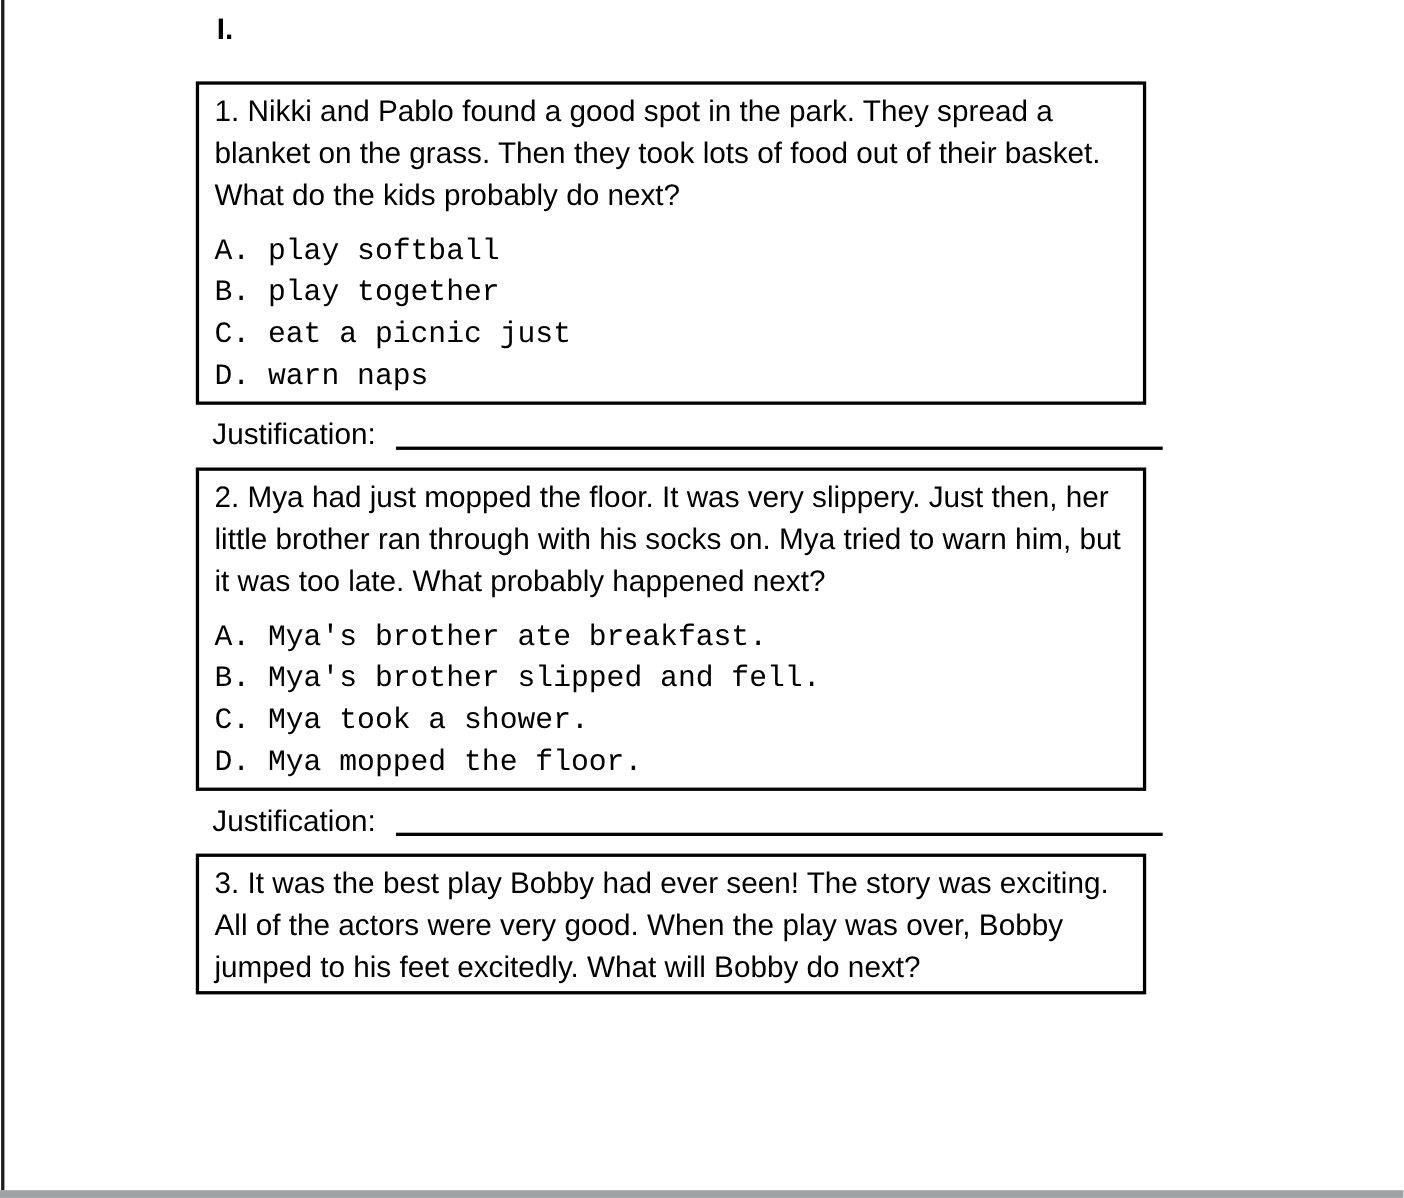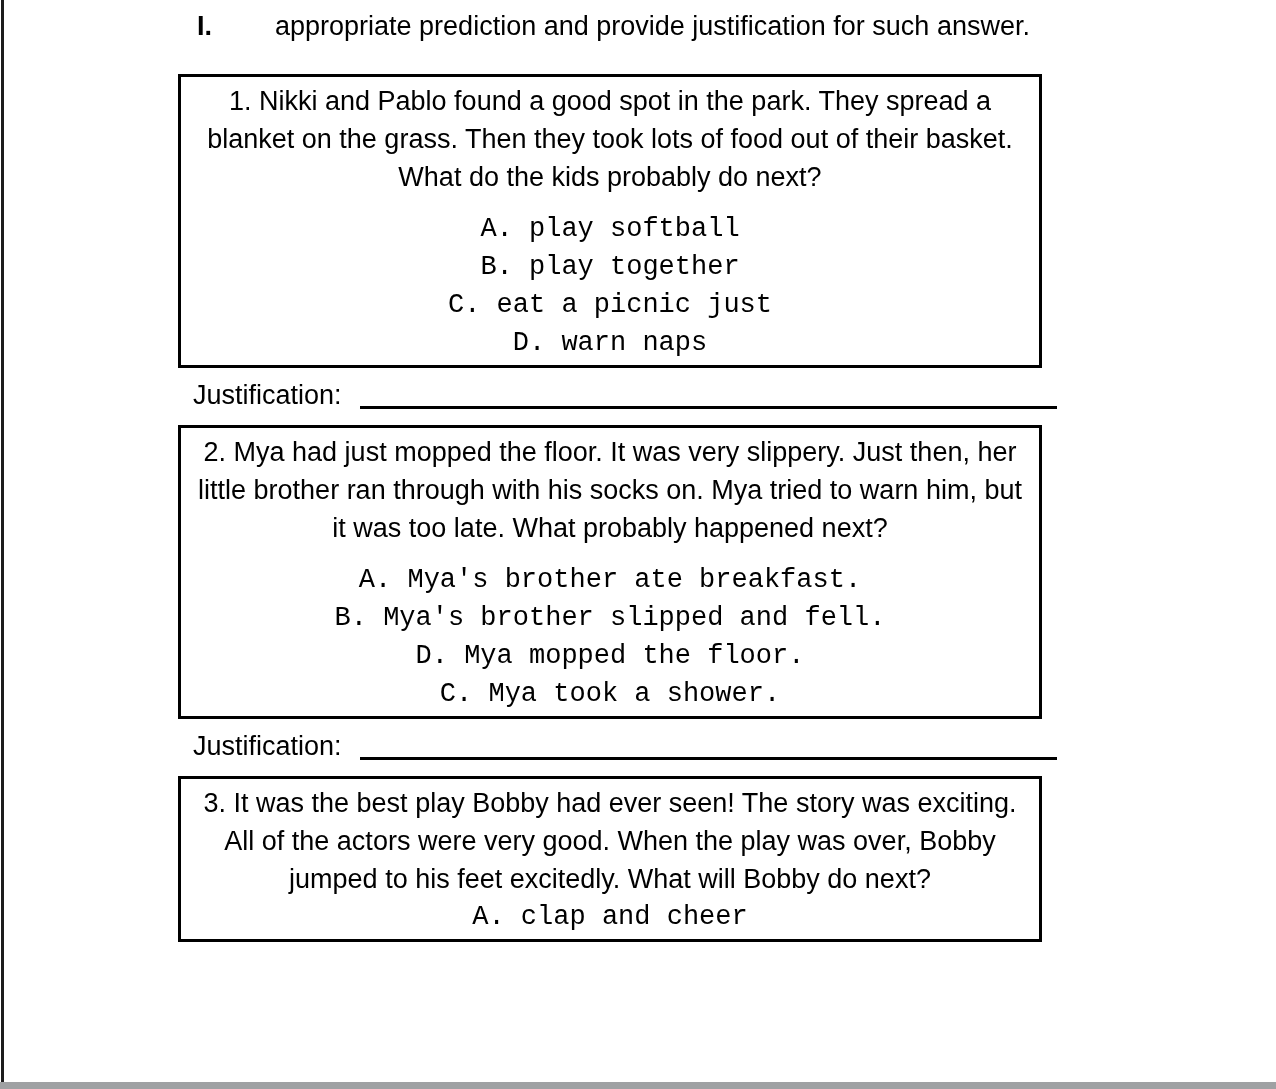--- a/index.html
+++ b/index.html
@@ -34,21 +34,20 @@
   }
   .dir-num { width: 78px; font-weight: bold; flex: none; }
   .dir-body { width: 856px; }
   .dir-line1 { text-align: justify; text-align-last: justify; }
   .dir-line1 b { font-weight: bold; }
   .qbox {
     width: 864px;
     border: 3px solid #000000;
     padding: 5px 14px 3px 14px;
     box-sizing: border-box;
-    text-align: center;
   }
   .qbox .options { margin-top: 14px; font-family: Liberation Mono, monospace; }
   .qbox.tight .options { margin-top: 0; }
   .just-row {
     display: flex;
     align-items: flex-end;
     width: 879px;
     padding-left: 15px;
     box-sizing: border-box;
     height: 43px;
@@ -74,21 +73,20 @@
 <body>
 
 <div class="page">
   <div class="left-rule"></div>
 
   <div class="content">
 
     <div class="directions">
       <div class="dir-num">I.</div>
       <div class="dir-body">
-        <div class="dir-line2">appropriate prediction and provide justification for such answer.</div>
       </div>
     </div>
 
     <div class="qbox">
       <div class="prompt">1. Nikki and Pablo found a good spot in the park. They spread a blanket on the grass. Then they took lots of food out of their basket. What do the kids probably do next?</div>
       <div class="options">
         <div class="option">A. play softball</div>
         <div class="option">B. play together</div>
         <div class="option">C. eat a picnic just</div>
         <div class="option">D. warn naps</div>
@@ -98,33 +96,30 @@
     <div class="just-row">
       <div class="just-label">Justification:</div>
       <div class="just-line"></div>
     </div>
 
     <div class="qbox">
       <div class="prompt">2. Mya had just mopped the floor. It was very slippery. Just then, her little brother ran through with his socks on. Mya tried to warn him, but it was too late. What probably happened next?</div>
       <div class="options">
         <div class="option">A. Mya's brother ate breakfast.</div>
         <div class="option">B. Mya's brother slipped and fell.</div>
+        <div class="option">C. Mya took a shower.</div>
         <div class="option">D. Mya mopped the floor.</div>
-        <div class="option">C. Mya took a shower.</div>
       </div>
     </div>
 
     <div class="just-row">
       <div class="just-label">Justification:</div>
       <div class="just-line"></div>
     </div>
 
     <div class="qbox tight">
       <div class="prompt">3. It was the best play Bobby had ever seen! The story was exciting. All of the actors were very good. When the play was over, Bobby jumped to his feet excitedly. What will Bobby do next?</div>
-      <div class="options">
-        <div class="option">A. clap and cheer</div>
-      </div>
     </div>
 
   </div>
 
   <div class="bottom-bar"></div>
 </div>
 
 </body></html>

